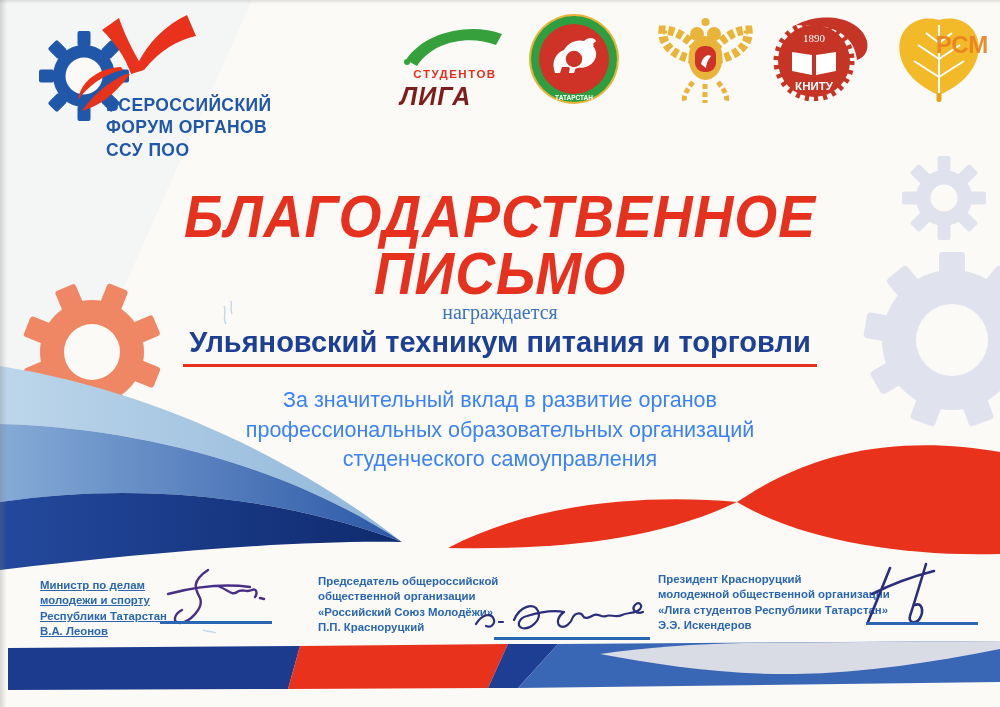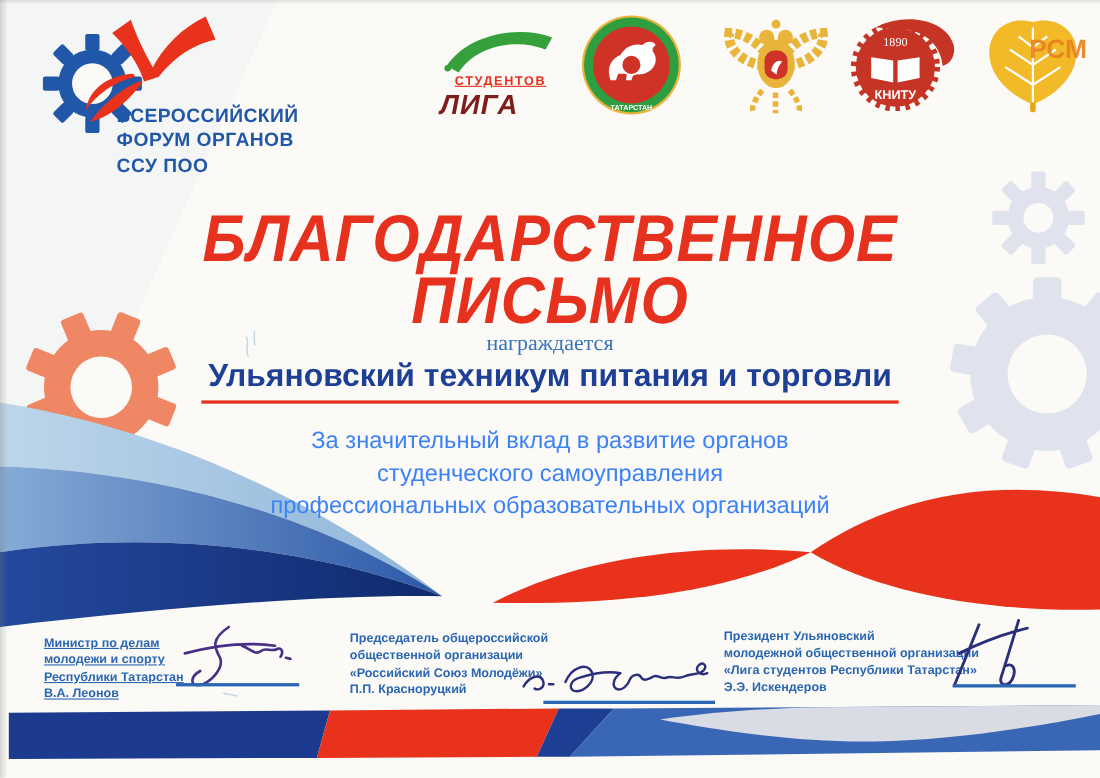--- a/index.html
+++ b/index.html
@@ -21,21 +21,21 @@
   .award-label{left:0;top:301px;width:1000px;text-align:center;color:#3b73bb;font-size:20px;font-family:Liberation Serif, serif;}
   .recipient-wrap{left:0;top:326px;width:1000px;text-align:center;}
   .recipient{display:inline-block;color:#1d3f96;font-weight:bold;font-size:29px;
              border-bottom:3px solid #e6311f;padding:0 6px 5px 6px;}
   .reason{left:0;top:386px;width:1000px;text-align:center;color:#3b82f6;font-size:21.5px;line-height:1.38;}
   
   .sig-text{color:#2a66b2;font-weight:bold;font-size:11.4px;line-height:1.34;white-space:nowrap;}
   .sig-line{height:0;border-bottom:3px solid #2a66b2;}
   
   .liga-l1{left:0;top:22px;width:110px;color:#7f1d1d;font-weight:bold;font-style:italic;font-size:25px;letter-spacing:1px;margin-top:40px;}
-  .liga-l2{left:0;top:48px;width:110px;text-align:center;color:#e5301f;font-weight:bold;font-size:11.5px;letter-spacing:1.5px;text-decoration:underline;}
+  .liga-l2{left:0;top:48px;width:110px;text-align:center;color:#e5301f;font-weight:bold;font-size:11.5px;letter-spacing:1.5px;}
 </style>
 </head>
 <body>
 
 <svg class="abs" width="1000" height="707" viewBox="0 0 1000 707" style="left:0;top:0;">
   <defs>
     <linearGradient id="gLight" x1="0" y1="0" x2="1" y2="0">
       <stop offset="0" stop-color="#bdd6ea"></stop>
         <stop offset="1" stop-color="#8fb6da"></stop>
     </linearGradient>
@@ -200,22 +200,22 @@
   <div>ПИСЬМО</div>
 </div>
 <div class="abs award-label">награждается</div>
 
 <div class="abs recipient-wrap">
   <span class="recipient">Ульяновский техникум питания и торговли</span>
 </div>
 
 <div class="abs reason">
   <div>За значительный вклад в развитие органов</div>
+  <div>профессиональных образовательных организаций</div>
   <div>студенческого самоуправления</div>
-  <div>профессиональных образовательных организаций</div>
 </div>
 
 <div class="abs sig-text" style="left:40px;top:578px;text-decoration:underline;">
   <div>Министр по делам</div>
   <div>молодежи и спорту</div>
   <div>Республики Татарстан</div>
   <div>В.А. Леонов</div>
 </div>
 <svg class="abs" width="135" height="62" viewBox="0 0 135 62" style="left:150px;top:566px;">
   <path d="M58,4 C40,16 46,24 50,32 C54,42 40,56 30,57 C22,57 24,48 32,44 M18,28 C48,20 78,18 100,21 M70,21 C78,24 82,30 87,26 C92,22 96,27 102,24 M102,24 C106,22 108,27 105,31 M110,32 l4,1" stroke="#4a2f86" stroke-width="2.4" fill="none" stroke-linecap="round"></path>
@@ -227,21 +227,21 @@
   <div>общественной организации</div>
   <div>«Российский Союз Молодёжи»</div>
   <div>П.П. Красноруцкий</div>
 </div>
 <svg class="abs" width="190" height="52" viewBox="0 0 190 52" style="left:468px;top:590px;">
   <path d="M8,34 C14,24 24,22 26,30 C27,35 22,38 18,36 M31,32 l4,0 M46,30 C52,16 66,12 70,21 C74,30 62,40 54,38 C48,36 51,28 59,26 C72,22 86,20 96,22 M96,22 C90,26 88,33 92,36 C97,39 103,33 105,27 M105,27 C107,23 113,22 115,26 C117,30 122,27 126,25 C130,23 134,28 138,26 C142,24 148,28 154,25 C160,22 168,24 172,19 C175,15 171,11 167,15 C163,19 168,25 175,22" stroke="#2b2e7a" stroke-width="2.2" fill="none" stroke-linecap="round"></path>
 </svg>
 <div class="abs sig-line" style="left:494px;top:637px;width:156px;"></div>
 
 <div class="abs sig-text" style="left:658px;top:572px;">
-  <div>Президент Ульяновский</div>
+  <div>Президент Красноруцкий</div>
   <div>молодежной общественной организации</div>
   <div>«Лига студентов Республики Татарстан»</div>
   <div>Э.Э. Искендеров</div>
 </div>
 <svg class="abs" width="135" height="66" viewBox="0 0 135 66" style="left:852px;top:560px;">
   <path d="M38,8 C30,28 22,48 16,62 M74,4 C68,24 62,44 58,56 C56,63 64,65 68,58 C72,51 70,42 63,45 M20,34 C42,23 62,16 82,11" stroke="#2b2e7a" stroke-width="2.6" fill="none" stroke-linecap="round"></path>
 </svg>
 <div class="abs sig-line" style="left:866px;top:622px;width:112px;"></div>
 
 <div class="abs scan-left"></div>

